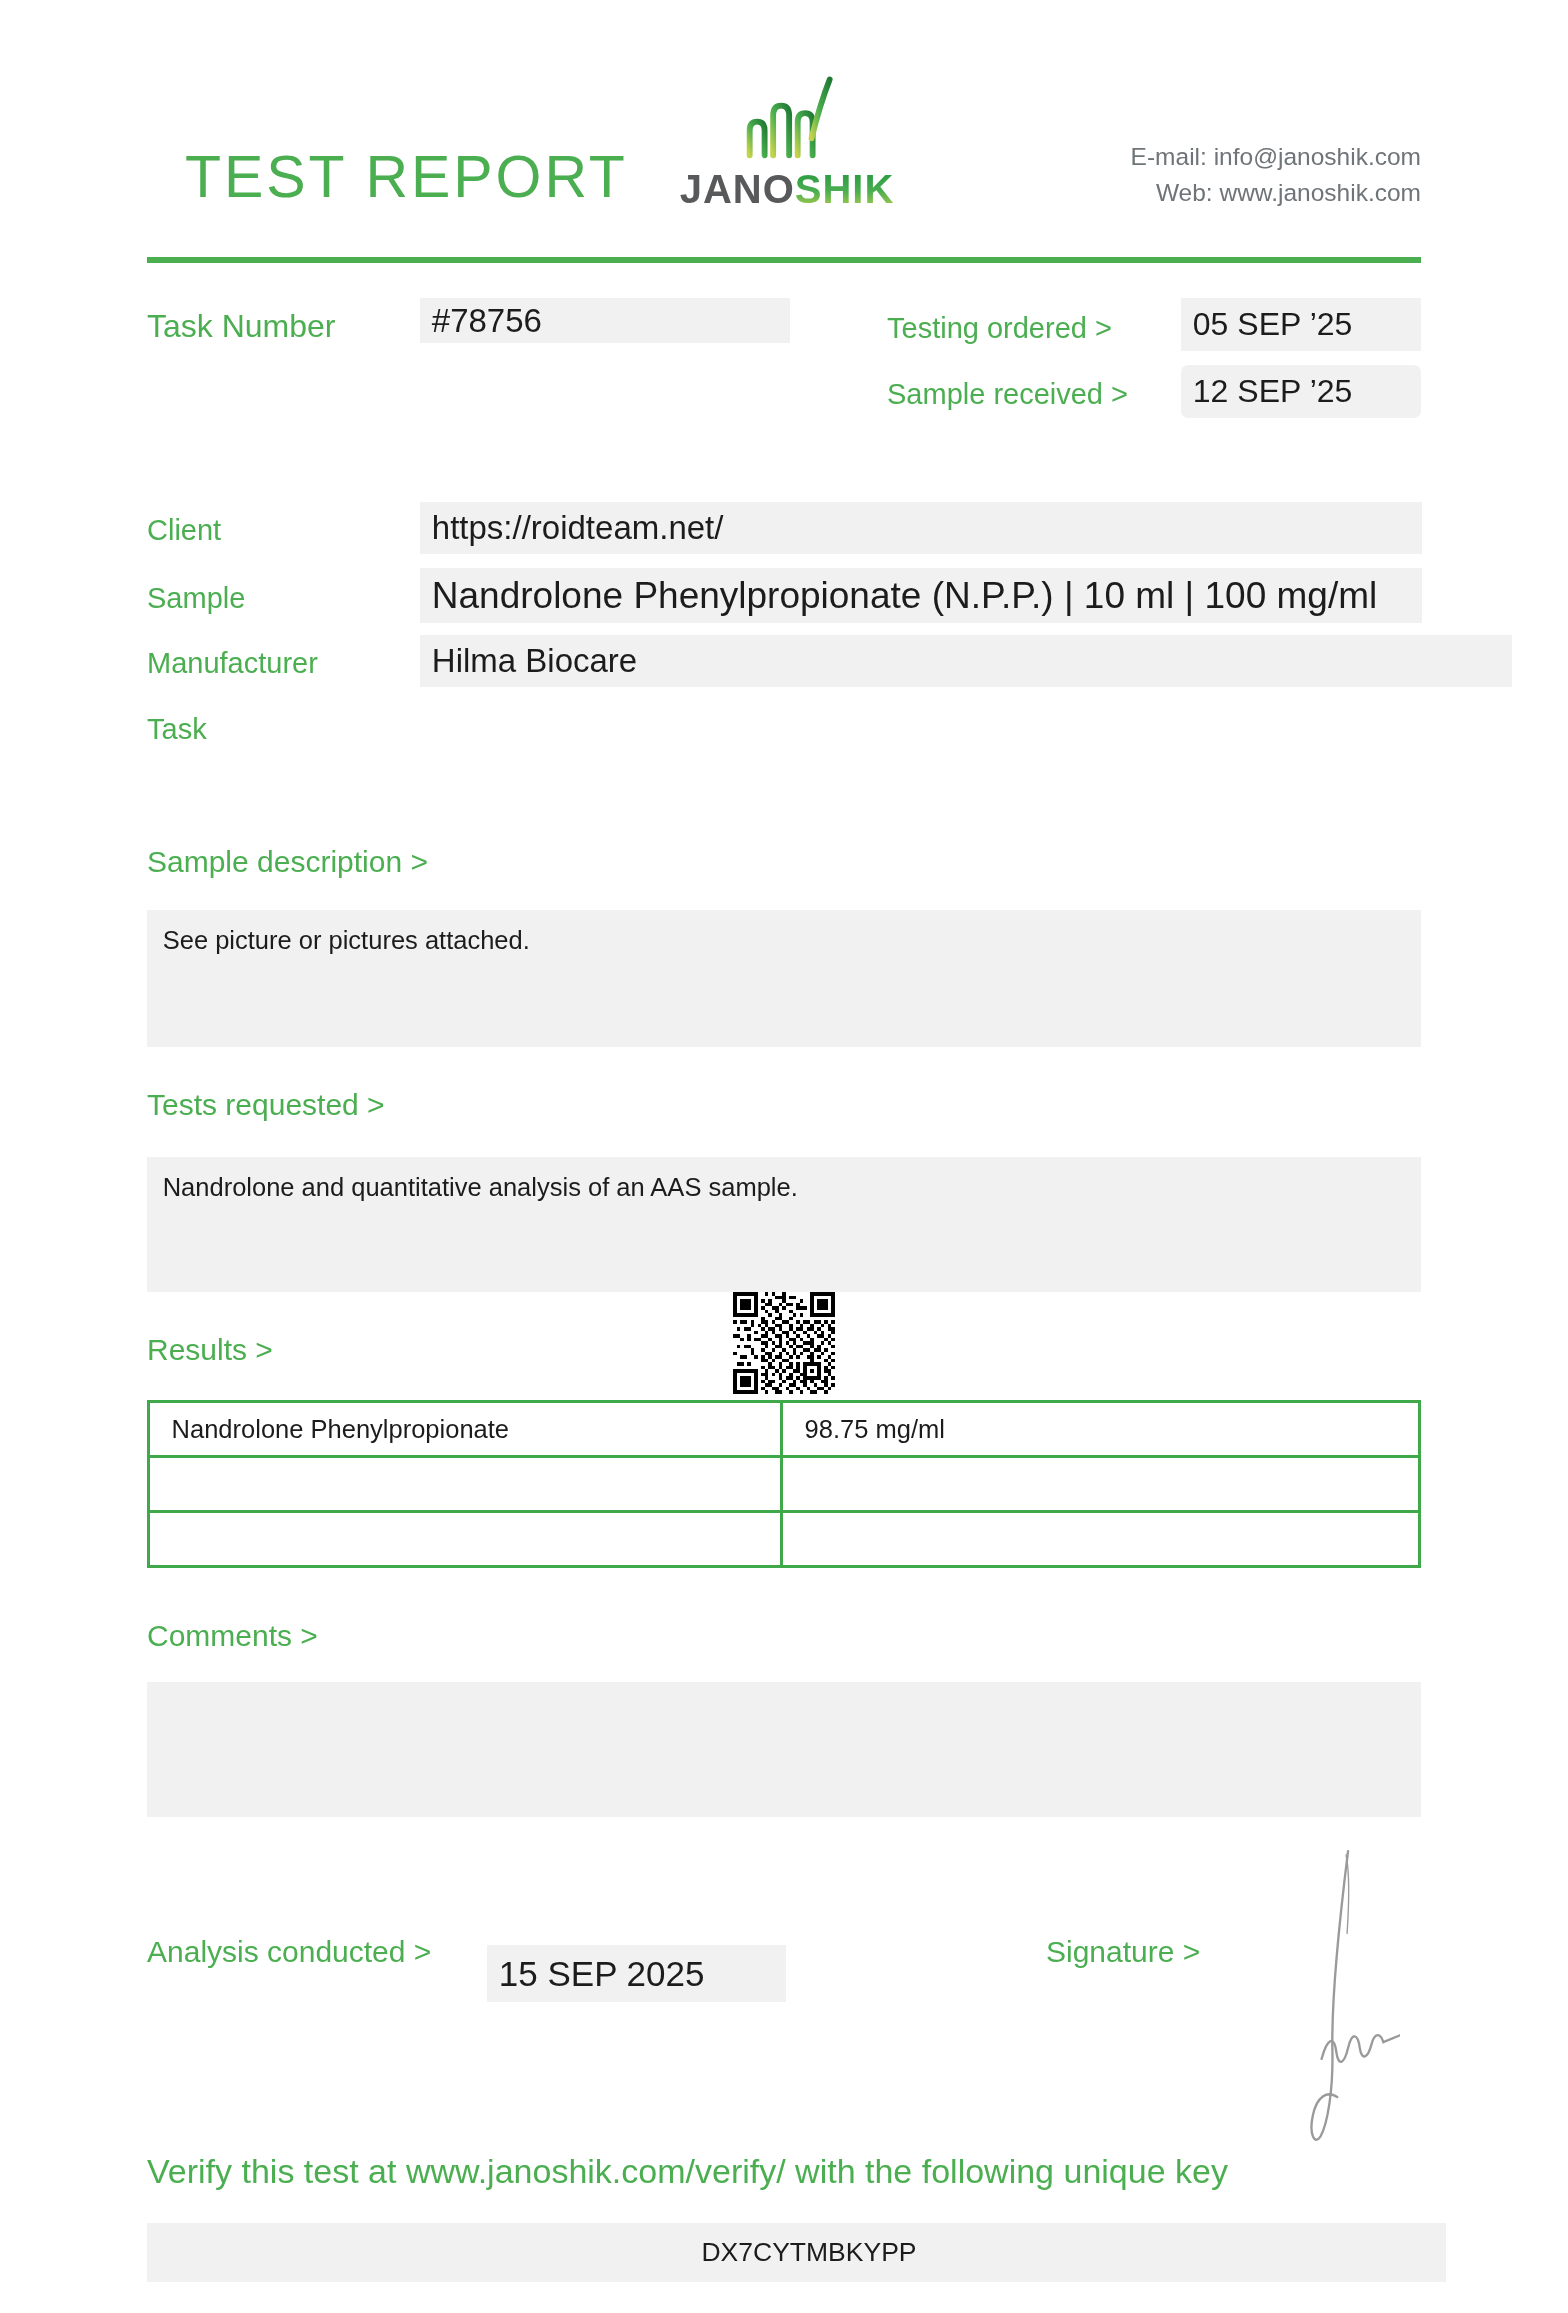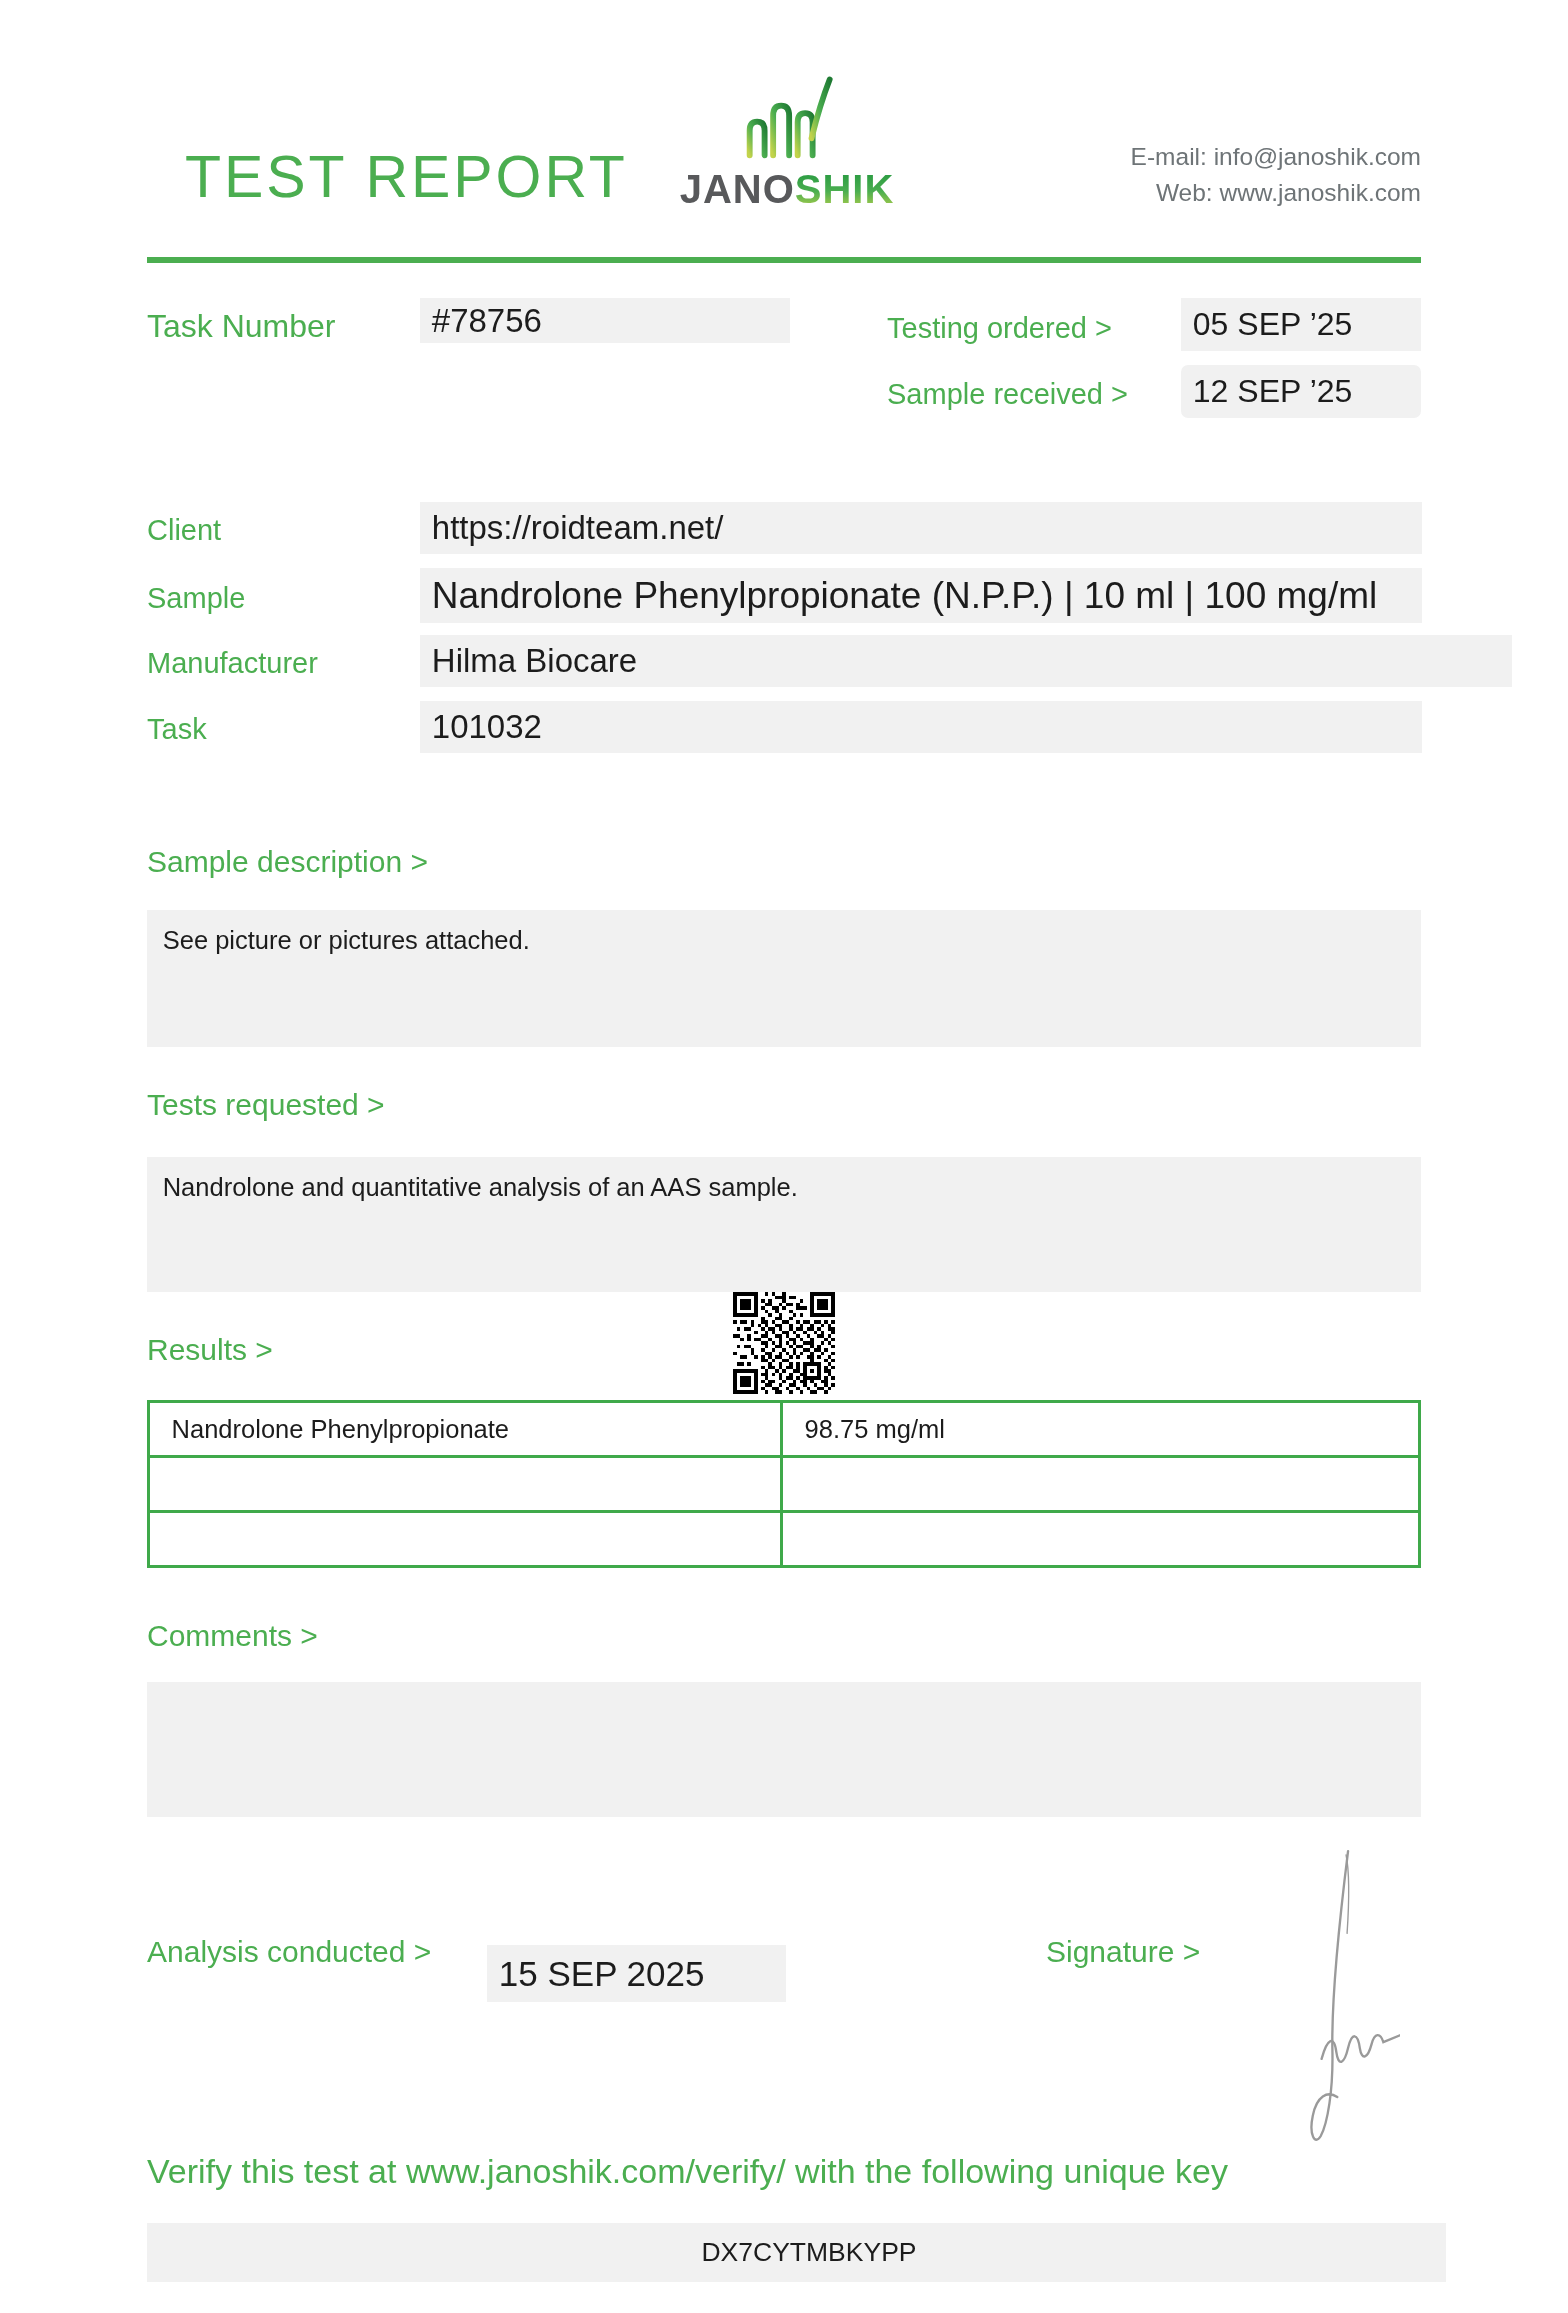--- a/index.html
+++ b/index.html
@@ -97,21 +97,20 @@
   <div class="abs lbl rec-lbl">Sample received &gt;</div>
   <div class="abs val-box rec-box">12 SEP ’25</div>
 
   <div class="abs lbl client-lbl">Client</div>
   <div class="abs val-box client-box">https://roidteam.net/</div>
   <div class="abs lbl sample-lbl">Sample</div>
   <div class="abs val-box sample-box">Nandrolone Phenylpropionate (N.P.P.) | 10 ml | 100 mg/ml</div>
   <div class="abs lbl manu-lbl">Manufacturer</div>
   <div class="abs val-box manu-box">Hilma Biocare</div>
   <div class="abs lbl batch-lbl">Task</div>
-  <div class="abs val-box batch-box">101032</div>
 
   <div class="abs sec-h desc-h">Sample description &gt;</div>
   <div class="abs gray-box desc-box">
     <span>See picture or pictures attached.</span>
   </div>
 
   <div class="abs sec-h tests-h">Tests requested &gt;</div>
   <div class="abs gray-box tests-box">
     <span>Nandrolone and quantitative analysis of an AAS sample.</span>
   </div>

